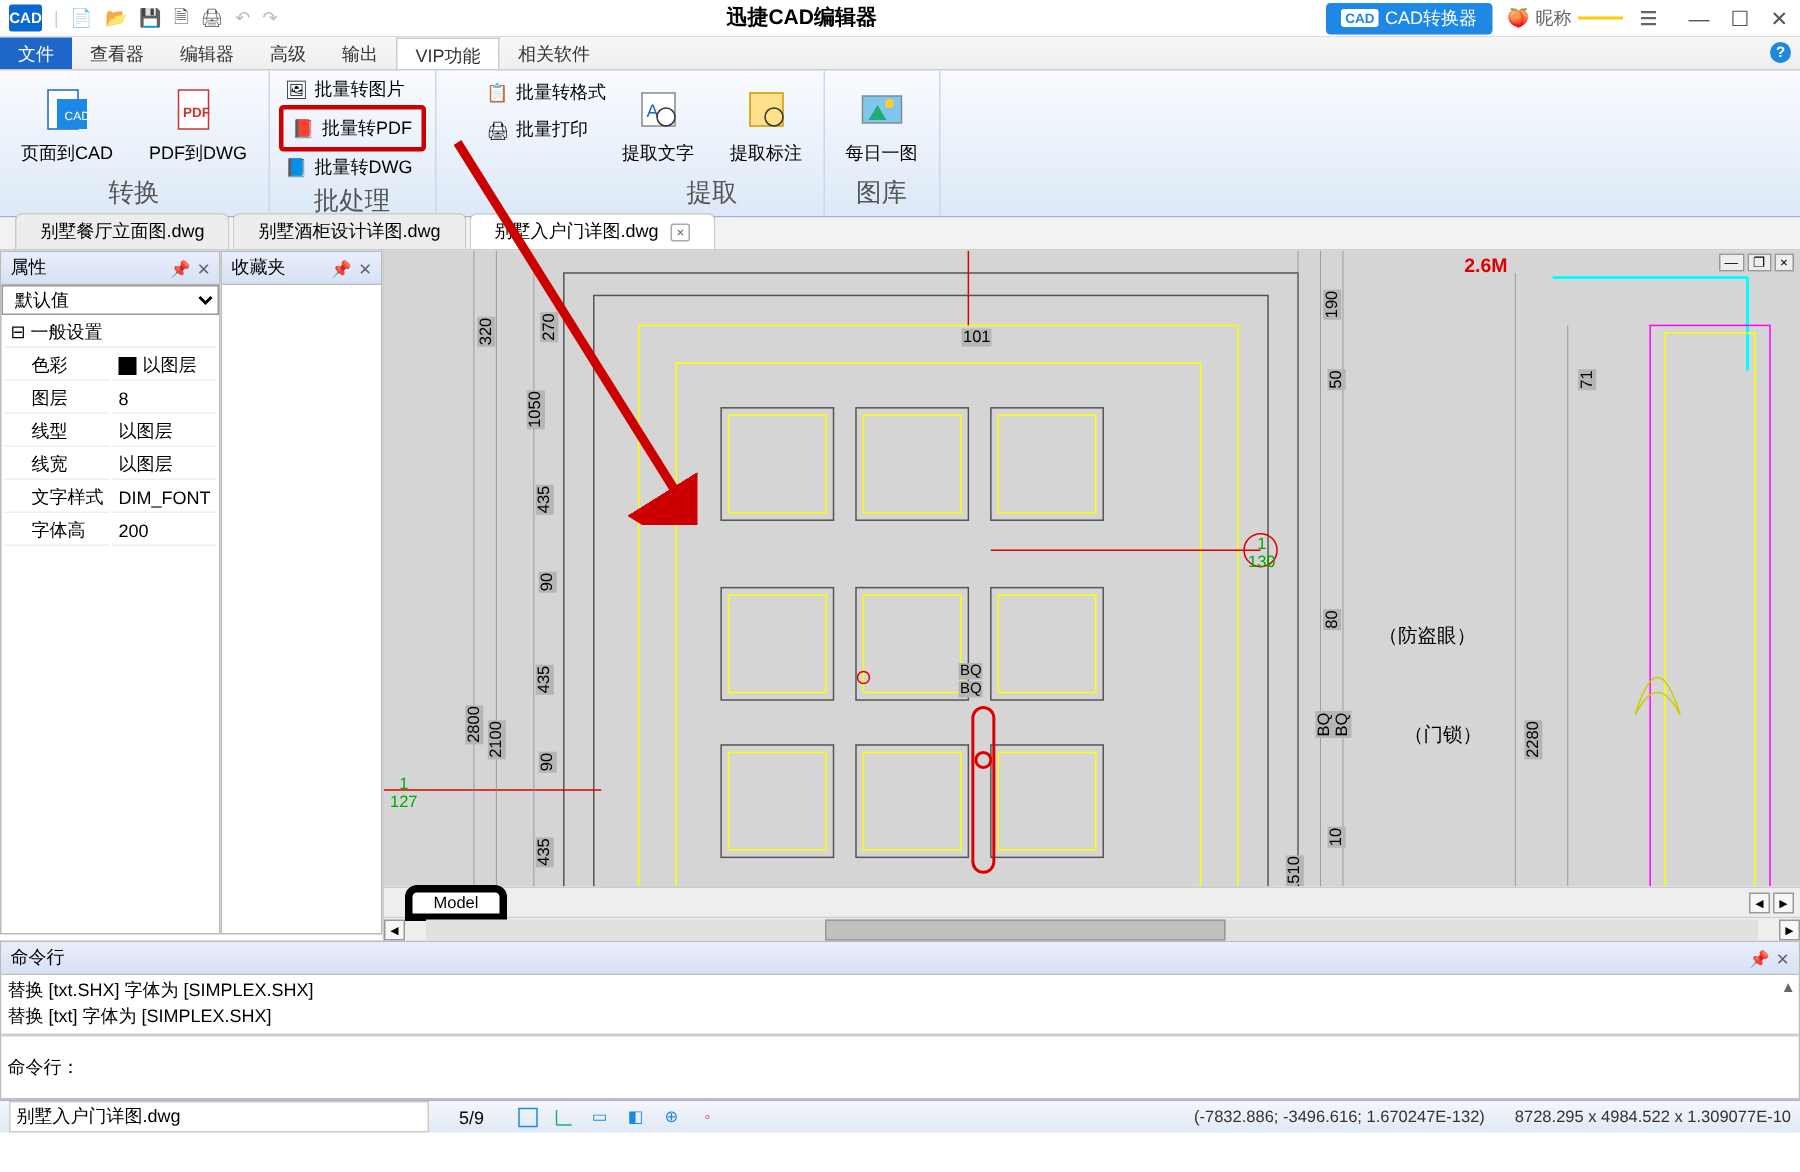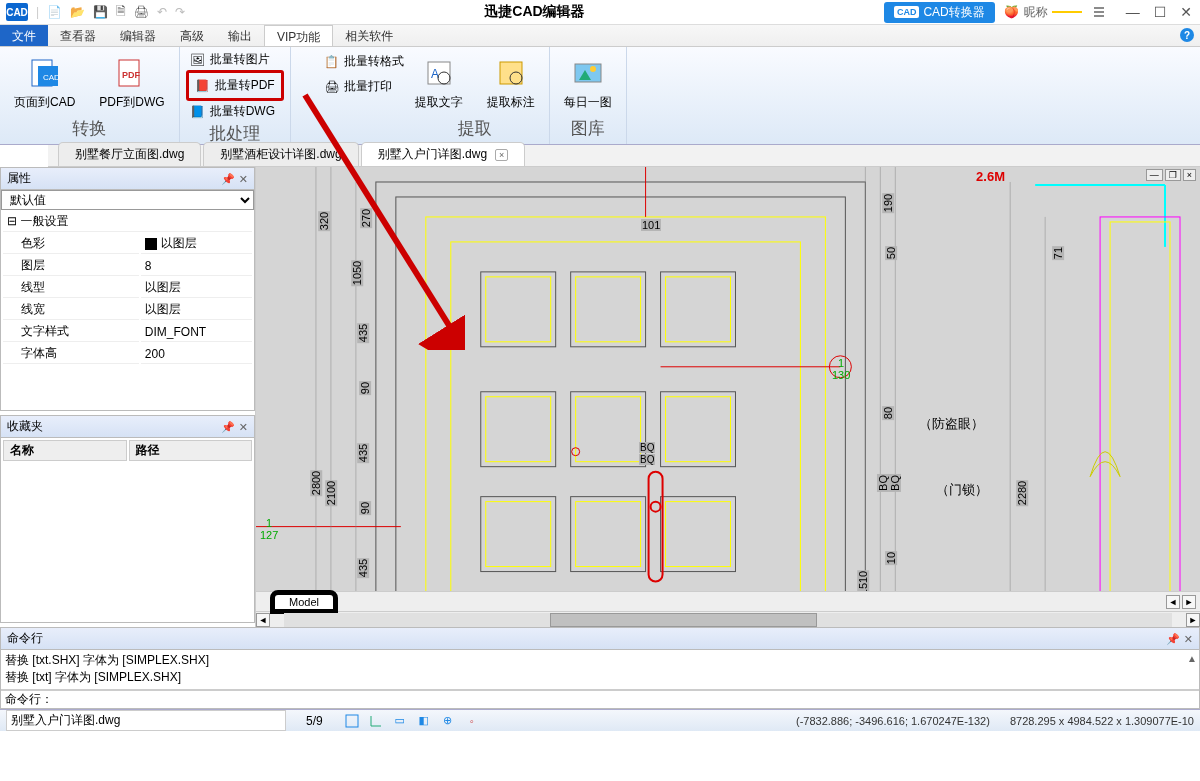--- a/index.html
+++ b/index.html
@@ -32,28 +32,28 @@
 .big-btn { display: flex; flex-direction: column; align-items: center; gap: 4px; padding: 4px 8px; font-size: 12px; }
 .big-btn .ico { width: 34px; height: 34px; display: flex; align-items: center; justify-content: center; }
 .small-btn { display: flex; align-items: center; gap: 4px; padding: 2px 4px; font-size: 12px; }
 .small-btn .ico { width: 16px; height: 16px; display: flex; align-items: center; justify-content: center; }
 .highlight-box { border: 3px solid #c00; border-radius: 3px; }
 
 
 .red-arrow { position: absolute; left: 205px; top: 60px; z-index: 20; pointer-events: none; }
 
 
-.doctabs { height: 22px; background: #f2f2f2; border-bottom: 1px solid #ccc; display: flex; align-items: flex-end; padding-left: 10px; gap: 2px; margin-left: 48px; }
+.doctabs { height: 22px; background: #f2f2f2; border-bottom: 1px solid #ccc; display: flex; align-items: flex-end; padding-left: 10px; gap: 2px; }
 .doctab { padding: 3px 16px; font-size: 12px; border: 1px solid #ccc; border-bottom: 0; background: #ededed; border-radius: 5px 5px 0 0; position: relative; }
 .doctab.active { background: #fff; }
 .doctab .close { margin-left: 8px; border: 1px solid #aaa; border-radius: 2px; font-size: 9px; padding: 0 3px; color: #666; }
 
 
 .workarea { display: flex; height: 460px; }
-.left-panels { width: 255px; display: flex; flex-direction: column; }
+.left-panels { width: 255px; display: flex; flex-direction: row; }
 .panel { border: 1px solid #bbb; margin-bottom: 4px; background: #fff; }
 .panel-title { background: linear-gradient(#e8eefb,#d6e2f5); padding: 2px 6px; font-size: 12px; border-bottom: 1px solid #bbb; display: flex; justify-content: space-between; align-items: center; }
 .panel-title .x { font-size: 11px; color: #666; margin-left: 4px; }
 .prop-combo { width: 100%; border: 1px solid #999; background: #fff; padding: 1px 4px; font-size: 12px; }
 .prop-table { width: 100%; font-size: 12px; }
 .prop-table td { border-bottom: 1px solid #eee; padding: 1px 4px; }
 .prop-table td:first-child { padding-left: 18px; width: 55%; }
 .section-row td { background: #fff; padding: 1px 4px !important; }
 .colorswatch { display: inline-block; width: 12px; height: 12px; background: #000; vertical-align: middle; margin-right: 4px; }
 .fav-table { width: 100%; font-size: 12px; }
@@ -75,21 +75,21 @@
 .modelrow { height: 20px; background: #eee; display: flex; align-items: center; position: relative; border-top: 1px solid #ccc; }
 .model-tab { border: 5px solid #000000; border-radius: 8px 8px 0 0; background: #fff; padding: 1px 14px; font-size: 11px; margin-left: 14px; }
 .scroll-arrows { margin-left: auto; display: flex; gap: 2px; margin-right: 4px; }
 .scroll-arrows span { border: 1px solid #999; width: 14px; height: 14px; display: flex; align-items: center; justify-content: center; font-size: 9px; background: #f7f7f7; }
 
 
 .cmdpanel { border: 1px solid #bbb; }
 .cmdpanel .panel-title { font-size: 12px; }
 .cmdlog { background: #fff; font-size: 12px; padding: 2px 4px; height: 40px; overflow: hidden; line-height: 1.4; border-bottom: 1px solid #ccc; position: relative; }
 .cmdlog .scroll-up { position: absolute; right: 2px; top: 2px; font-size: 10px; color: #666; }
-.cmdline { display: flex; background: #fff; border-top: 1px solid #ccc; padding: 0 4px; font-size: 12px; }
+.cmdline { display: flex; background: #fff; border-top: 1px solid #ccc; padding: 12px 4px; font-size: 12px; }
 .cmdline input { flex: 1; border: 0; outline: 0; font-size: 12px; }
 
 
 .statusbar { height: 22px; background: linear-gradient(#f4f7fc,#dfe9f5); border-top: 1px solid #aac; display: flex; align-items: center; font-size: 12px; padding: 0 6px; gap: 20px; }
 .statusbar .filename { flex: 0 0 280px; border: 1px solid #ccc; background: #fff; padding: 1px 4px; }
 .status-icons { display: flex; gap: 6px; align-items: center; }
 .status-icons .sicon { width: 18px; height: 18px; display: flex; align-items: center; justify-content: center; font-size: 11px; }
 .coords { margin-left: auto; color: #333; font-size: 11px; }
 .dims { color: #333; font-size: 11px; }
 
@@ -301,28 +301,20 @@
               </tr>
         </tbody>
           </table>
       </div>
     </div>
     <div class="panel" style="flex:1">
       <div class="panel-title">
           <span>收藏夹</span>
           <span><span class="x">📌</span><span class="x">✕</span></span>
         </div>
-      <table class="fav-table">
-        <tbody>
-            <tr>
-              <th>名称</th>
-              <th>路径</th>
-            </tr>
-      </tbody>
-        </table>
     </div>
   </div>
 
   <div class="canvas-wrap">
     <div class="canvas">
       <div class="canvas-controls">
         <span>—</span>
         <span>❐</span>
         <span>×</span>
       </div>

